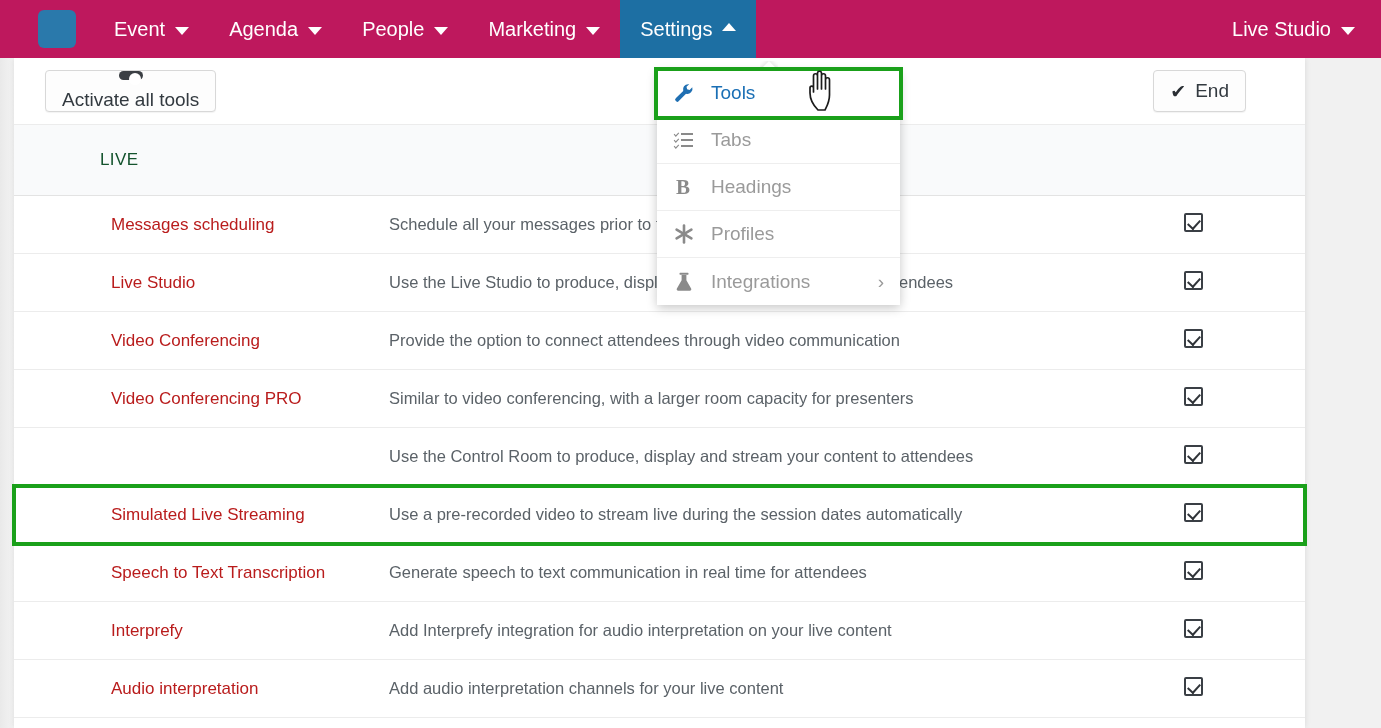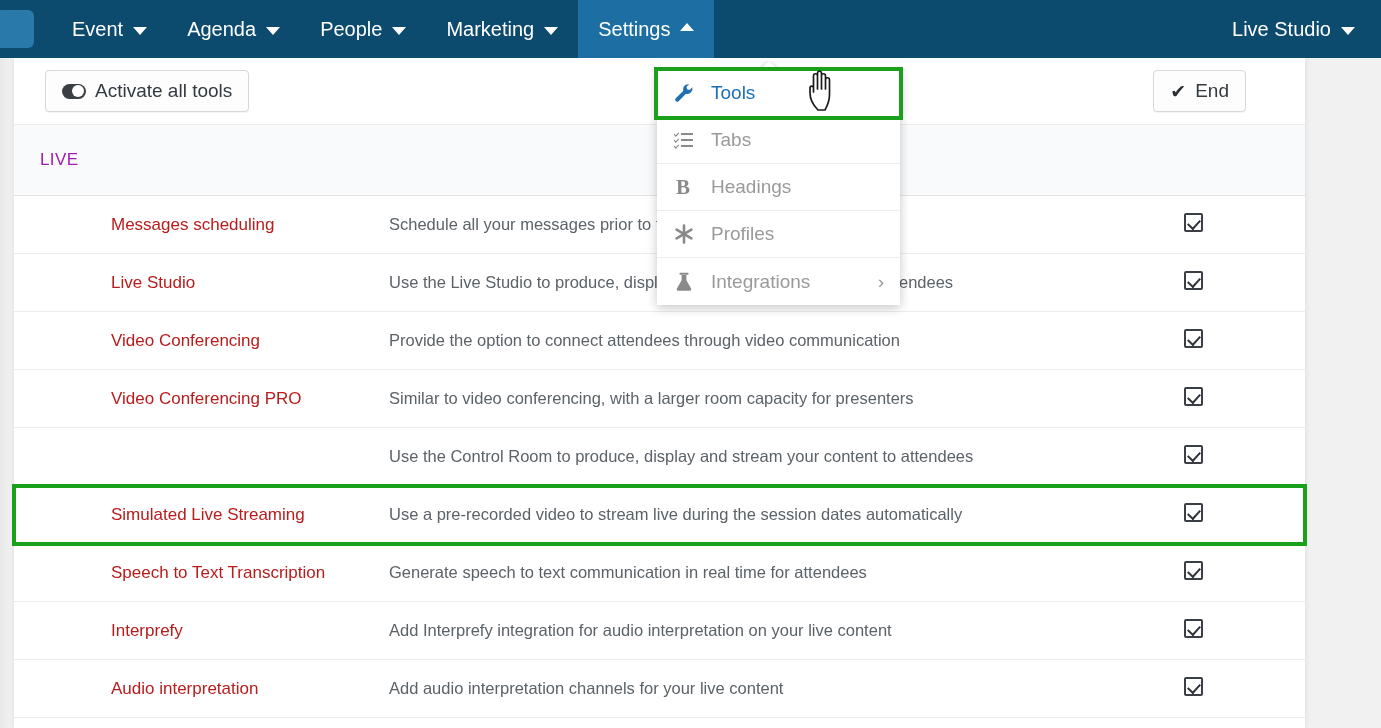--- a/index.html
+++ b/index.html
@@ -39,21 +39,21 @@
   }
   .btn {
     position: absolute;
     display: inline-flex; align-items: center; gap: 9px;
     border: 1px solid #d8d8d8; border-radius: 4px;
     background: #fdfdfd; color: #333a40;
     font-size: 19px; height: 42px; padding: 0 16px;
     box-shadow: 0 1px 1px rgba(0,0,0,0.05);
     cursor: pointer; white-space: nowrap;
   }
-  .btn-activate { left: 31px; top: 12px; }
+  .btn-activate { left: 31px; top: 12px; flex-direction: column; }
   .btn-end { right: 59px; top: 12px; }
 
   .toggle-glyph {
     width: 24px; height: 15px; border-radius: 8px;
     background: #3b3f44; position: relative; display: inline-block;
   }
   .toggle-glyph::after {
     content: ""; position: absolute; left: 10px; top: 1.5px;
     width: 12px; height: 12px; border-radius: 50%; background: #ffffff;
   }
@@ -61,21 +61,21 @@
 
   
   .section-head {
     position: absolute; left: 14px; top: 124px; width: 1291px; height: 72px;
     background: #f9fafb;
     border-top: 1px solid #ececec;
     border-bottom: 1px solid #e3e3e3;
     display: flex; align-items: center;
   }
   .section-head .label {
-    margin-left: 26px; font-size: 17px; color: #a21caf; letter-spacing: .4px;
+    margin-left: 86px; font-size: 17px; color: #14532d; letter-spacing: .4px;
   }
 
   
   .table { position: absolute; left: 14px; top: 196px; width: 1291px; }
   .row {
     position: relative; height: 58px; display: flex; align-items: center;
     border-bottom: 1px solid #ececec; background: #ffffff;
   }
   .row .name {
     position: absolute; left: 62px; font-size: 17px; color: #b91c1c; white-space: nowrap; margin-left: 35px;
@@ -96,21 +96,21 @@
 
   
   .row.highlight {
     outline: 4px solid #1aa01a; outline-offset: -2px;
     z-index: 3; border-bottom-color: transparent;
   }
 
   
   .navbar {
     position: absolute; left: 0; top: 0; width: 1381px; height: 58px;
-    background: #0c4a6e; display: flex; align-items: stretch; z-index: 40;
+    background: #be185d; display: flex; align-items: stretch; z-index: 40; padding-left: 42px;
   }
   .logo-box {
     width: 38px; margin: 10px 0 10px 0; margin-left: -4px;
     background: #2a79ab; border-radius: 6px;
   }
   .nav-items { display: flex; align-items: stretch; margin-left: 18px; }
   .nav-item {
     display: flex; align-items: center; gap: 10px;
     padding: 0 20px; color: #ffffff; font-size: 20px; cursor: pointer;
     white-space: nowrap;

